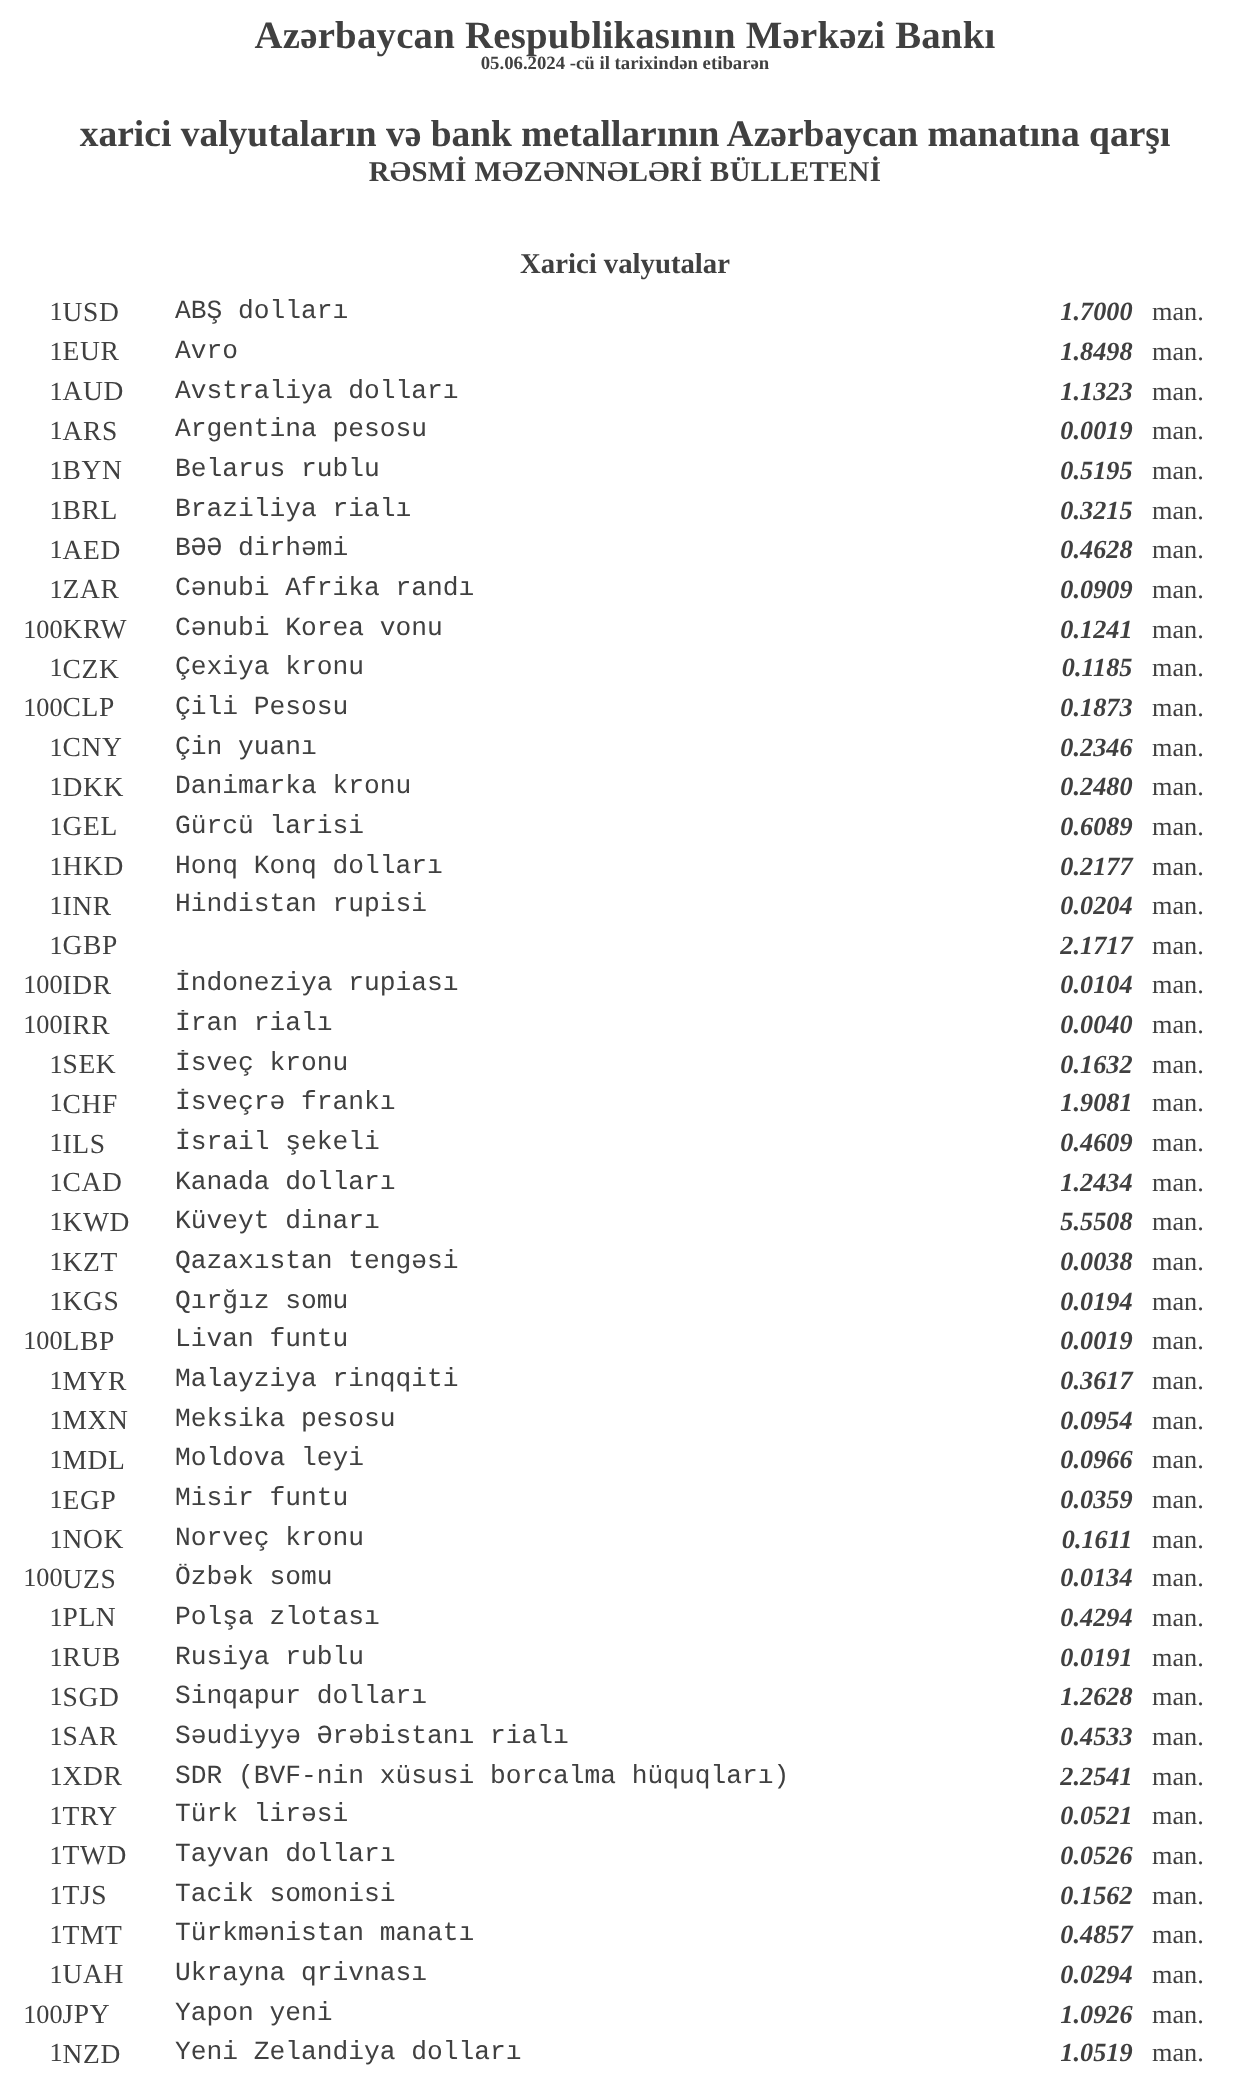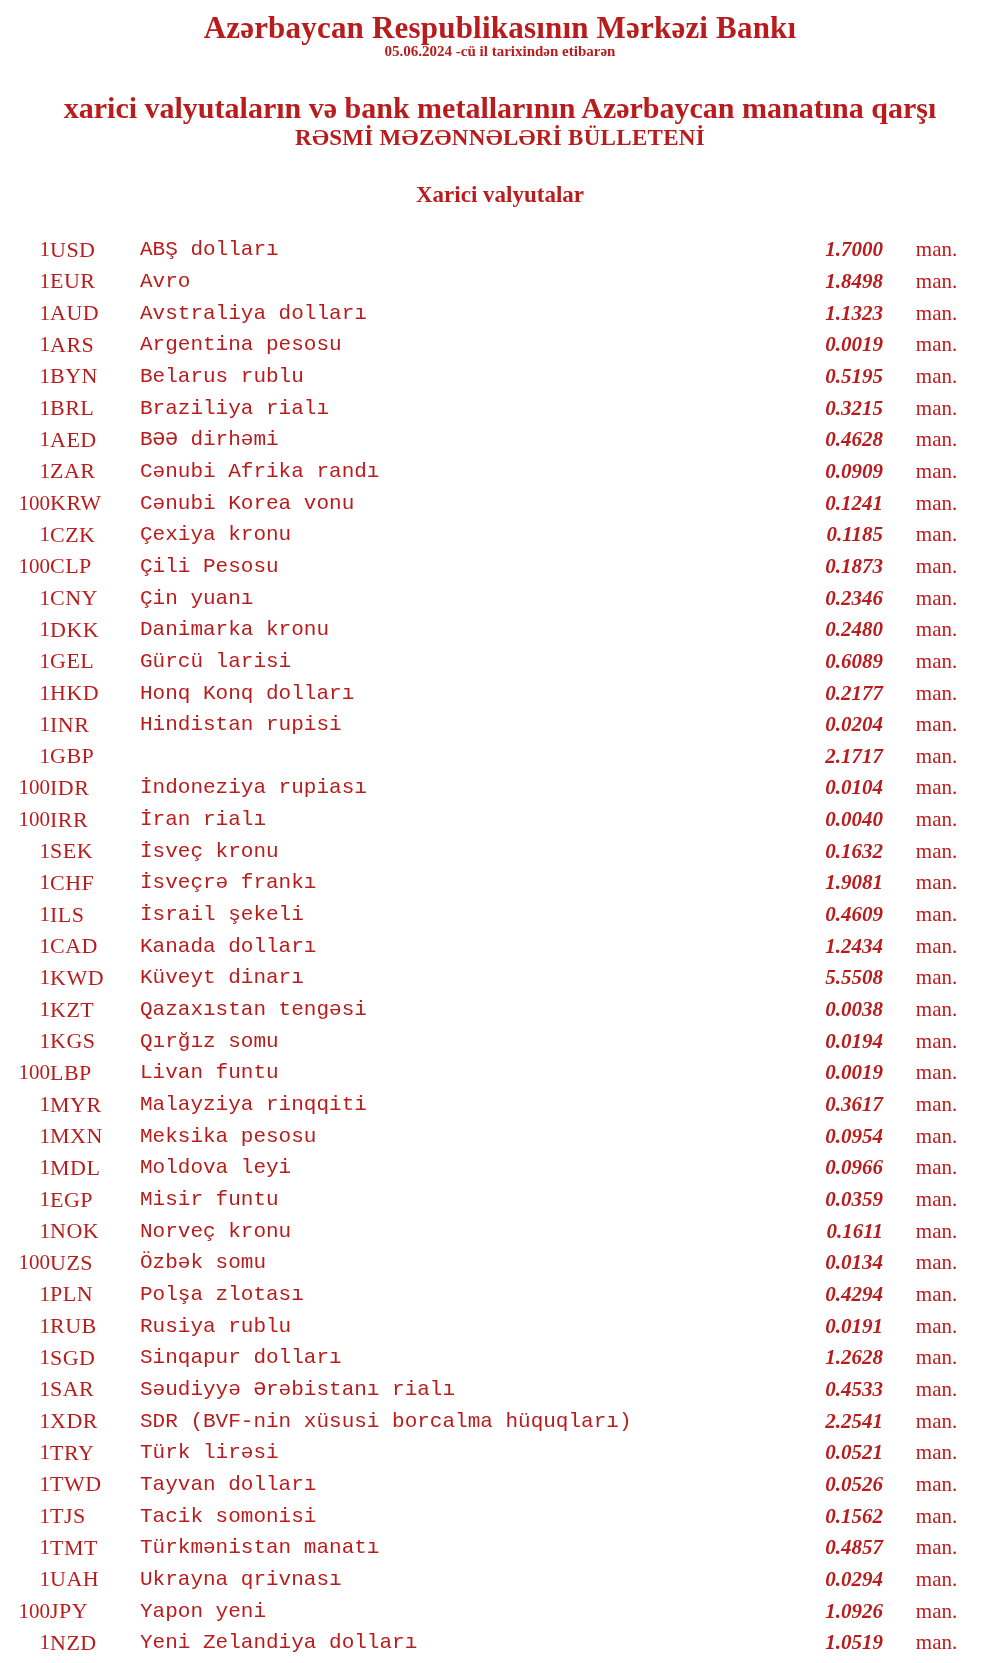--- a/index.html
+++ b/index.html
@@ -5,21 +5,21 @@
   html, body {
     margin: 0;
     padding: 0;
     background: #ffffff;
   }
   .page {
     position: relative;
     width: 1000px;
     height: 1663px;
     background: #ffffff;
-    color: #b91c1c;
+    color: #404040;
     font-family: "Liberation Serif", "DejaVu Serif", serif;
     overflow: hidden;
   }
   .center-line {
     position: absolute;
     left: 0;
     width: 100%;
     text-align: center;
     font-weight: bold;
     white-space: nowrap;
@@ -36,21 +36,21 @@
   .subtitle-line {
     top: 91px;
     font-size: 30px;
   }
   .bulletin-title {
     top: 125px;
     font-size: 23px;
     letter-spacing: 0.3px;
   }
   .section-title {
-    top: 182px;
+    top: 198px;
     font-size: 23px;
   }
   .rates-table {
     position: absolute;
     top: 234px;
     left: 0;
     width: 1000px;
   }
   .row {
     display: flex;
@@ -83,23 +83,23 @@
   .cell-rate {
     margin-left: auto;
     font-size: 21px;
     font-weight: bold;
     font-style: italic;
     text-align: right;
     flex: none;
   }
   .cell-unit {
     width: 53px;
-    margin-left: 27px;
+    margin-left: 4px;
     font-size: 21px;
-    text-align: center;
+    text-align: right;
     flex: none;
   }
 </style>
 </head>
 <body>
 
 <div class="page">
 
   <div class="center-line bank-title">Azərbaycan Respublikasının Mərkəzi Bankı</div>
 

